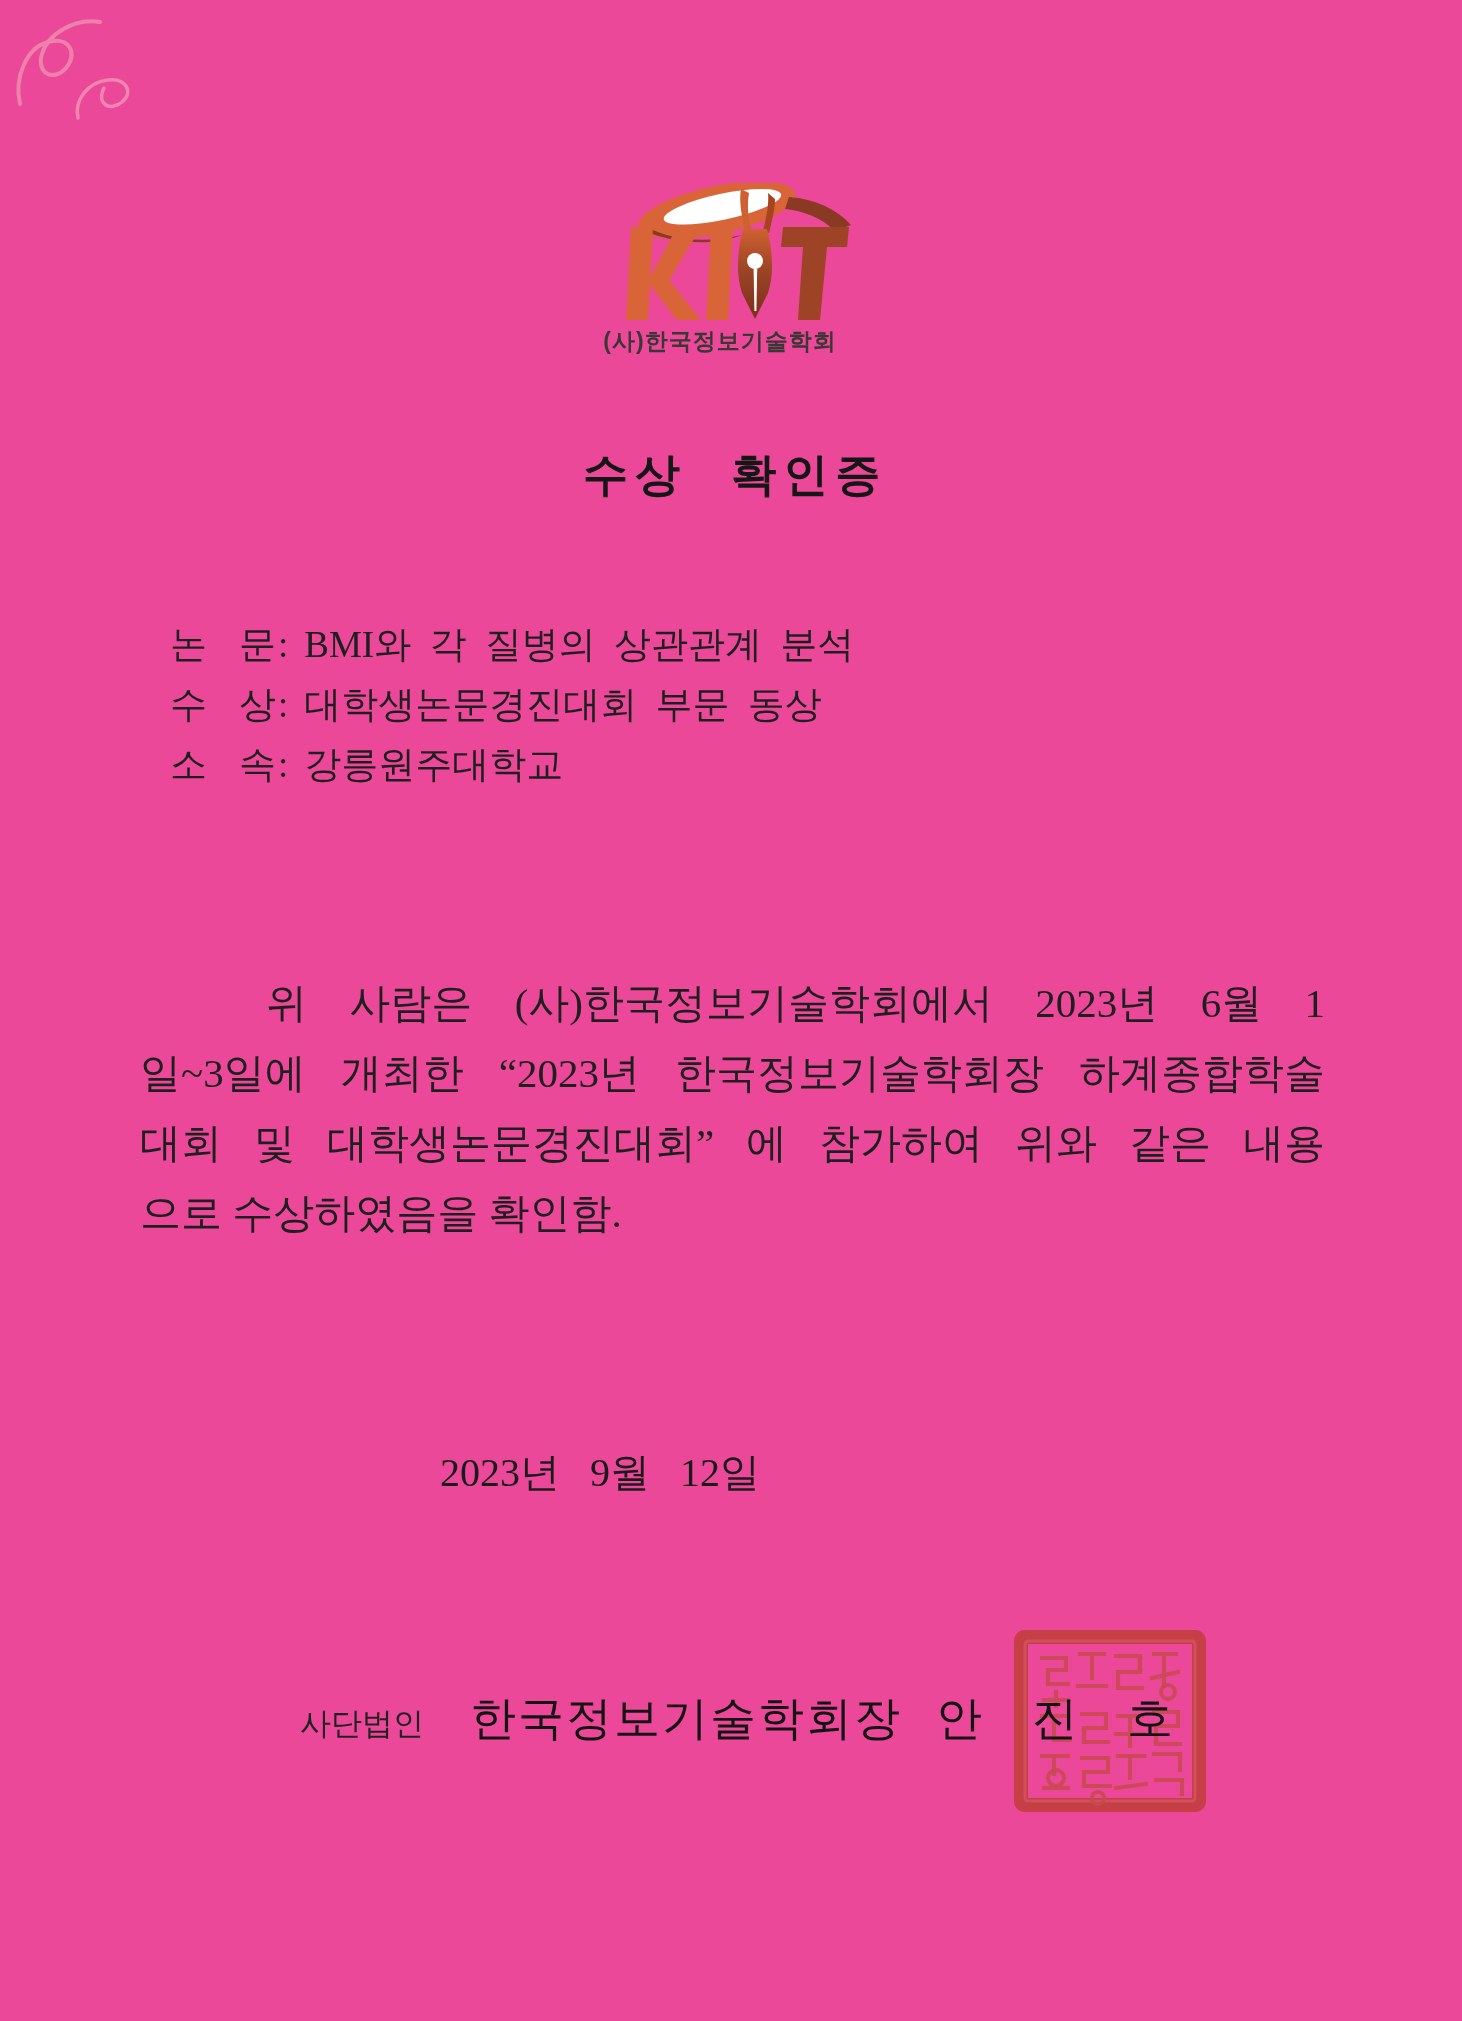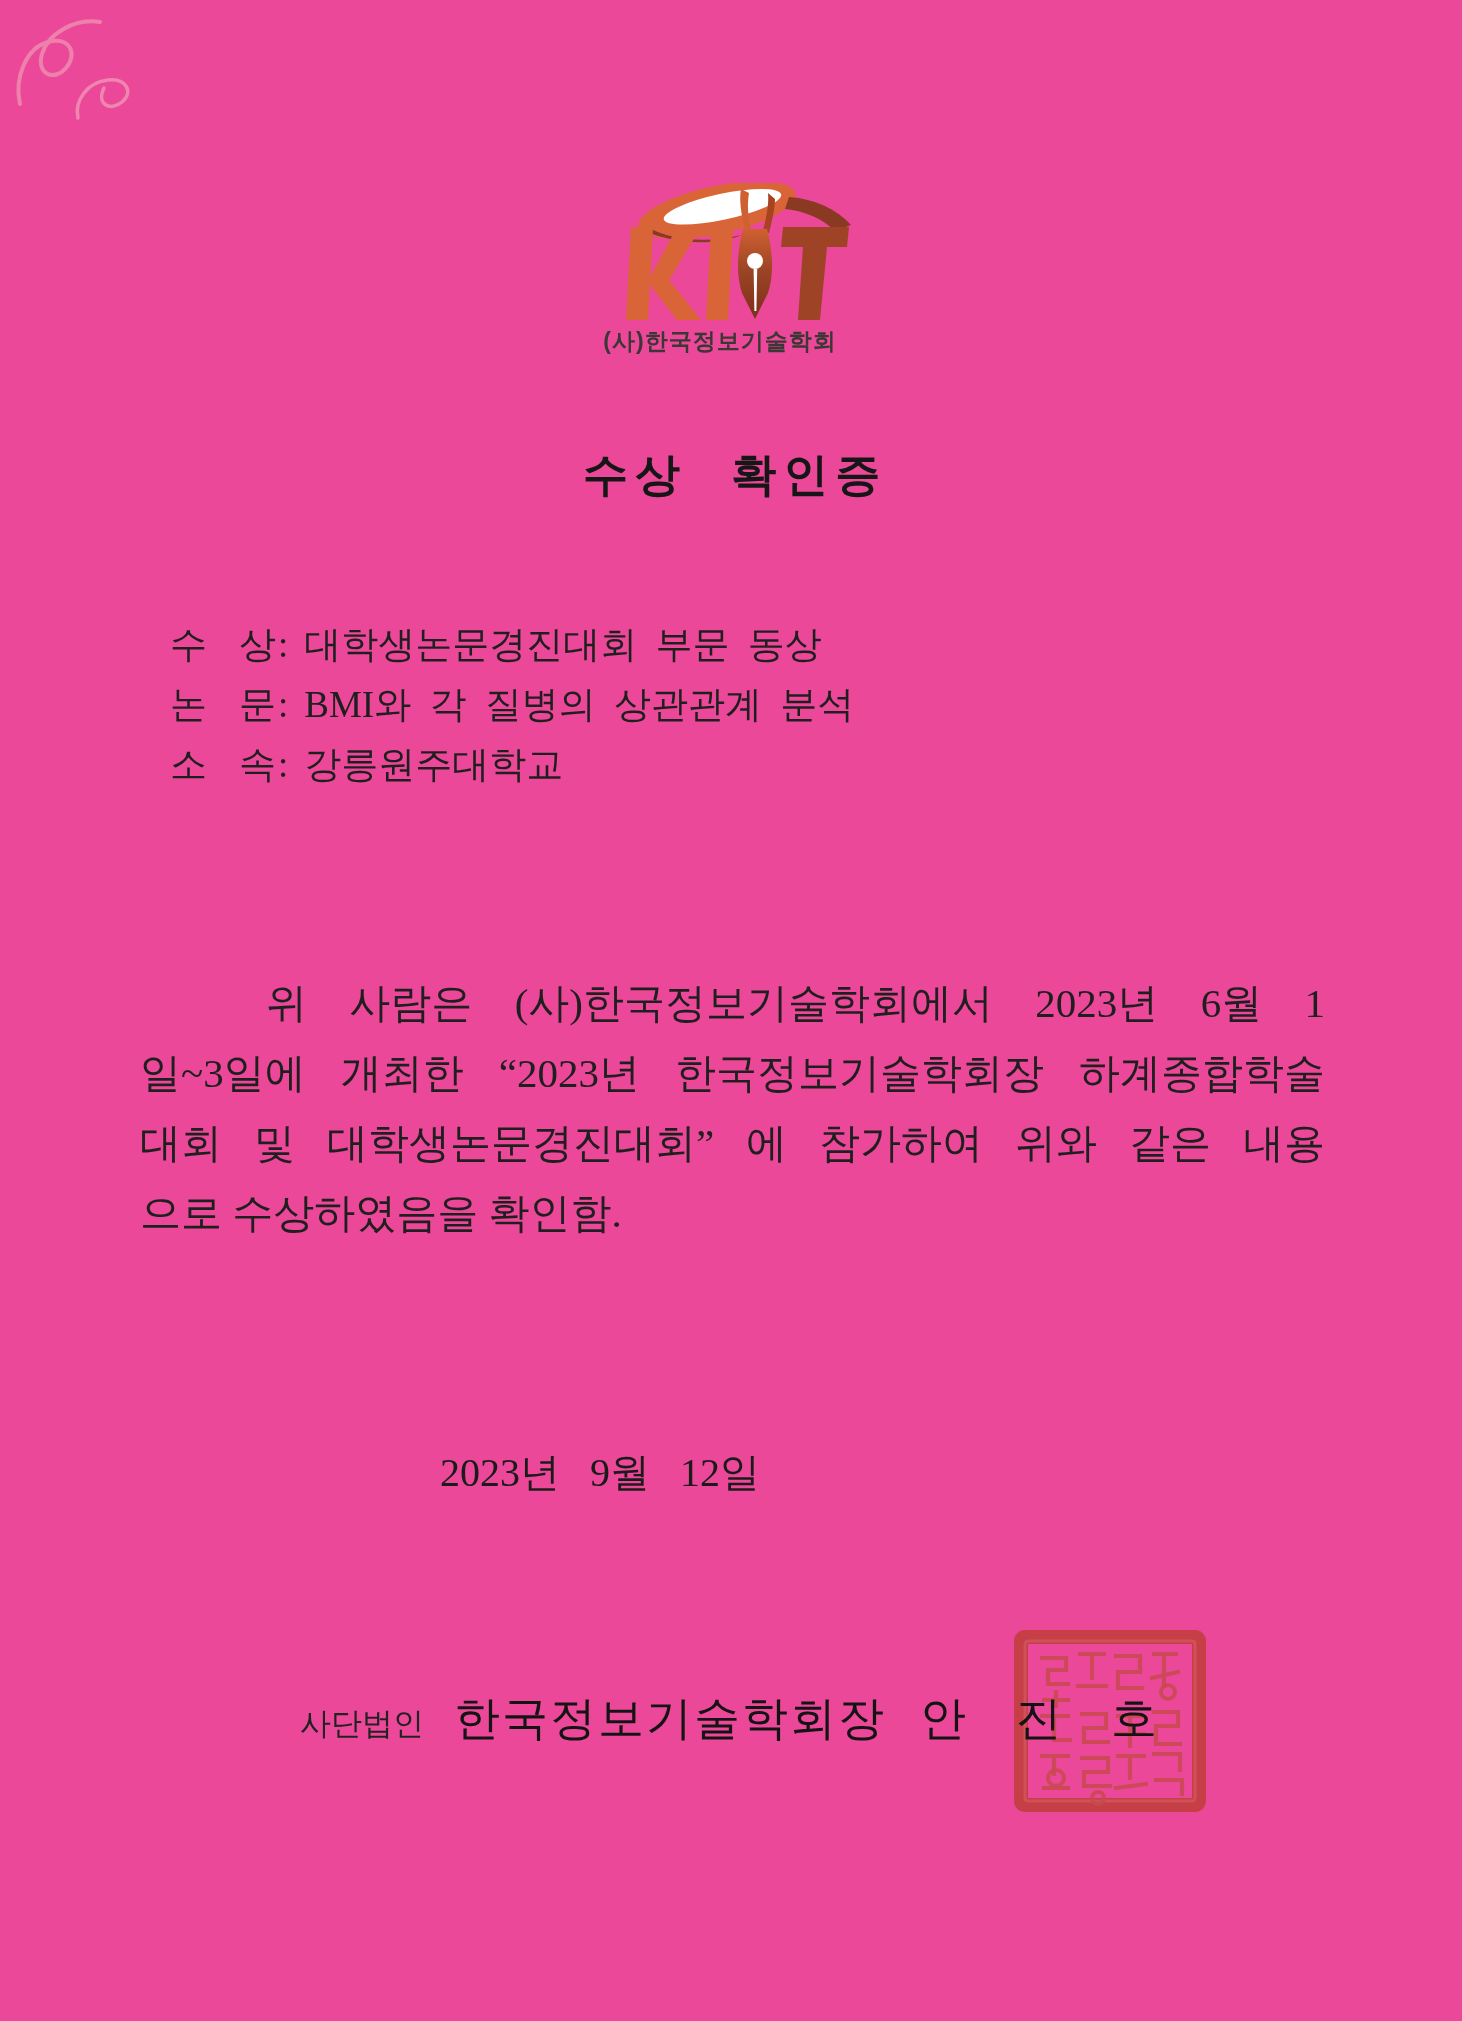--- a/index.html
+++ b/index.html
@@ -42,21 +42,21 @@
   .date-line{
     position:absolute;left:0;top:1445px;width:1200px;text-align:center;
     font-size:40px;word-spacing:20px;color:#1b1b1b;
   }
   
   .sig{
     position:absolute;left:300px;top:1688px;width:1100px;
     display:flex;align-items:baseline;white-space:nowrap;z-index:3;
   }
   .sig-orgtype{font-size:31px;margin-right:30px;color:#222;}
-  .sig-orgtitle{font-size:46px;letter-spacing:2px;color:#141414;}
+  .sig-orgtitle{font-size:46px;letter-spacing:2px;color:#141414;margin-left:16px;}
   .sig-name{font-size:46px;margin-left:34px;word-spacing:38px;color:#141414;}
   
   .seal-svg{position:absolute;left:1012px;top:1628px;z-index:2;}
   
   .scribble{position:absolute;left:8px;top:8px;opacity:0.5;}
 </style>
 </head>
 <body>
 
 <div class="page">
@@ -96,24 +96,24 @@
 
     <path d="M166,44 L232,44 L230,64 L164,64 Z" fill="#9e4326"></path>
     <path d="M186,64 L210,64 L203,137 L181,137 Z" fill="#9e4326"></path>
   </svg>
   <div class="logo-subtitle">(사)한국정보기술학회</div>
 
   <h1 class="title">수상 확인증</h1>
 
   <div class="fields">
     <div class="field-row">
-      <span class="flabel">수 상</span><span class="colon">:</span><span class="fvalue">대학생논문경진대회 부문 동상</span>
+      <span class="flabel">논 문</span><span class="colon">:</span><span class="fvalue">BMI와 각 질병의 상관관계 분석</span>
     </div>
     <div class="field-row">
-      <span class="flabel">논 문</span><span class="colon">:</span><span class="fvalue">BMI와 각 질병의 상관관계 분석</span>
+      <span class="flabel">수 상</span><span class="colon">:</span><span class="fvalue">대학생논문경진대회 부문 동상</span>
     </div>
     <div class="field-row">
       <span class="flabel">소 속</span><span class="colon">:</span><span class="fvalue">강릉원주대학교</span>
     </div>
   </div>
 
   <div class="body-text">
     <div class="bline first">위 사람은 (사)한국정보기술학회에서 2023년 6월 1</div>
     <div class="bline">일~3일에 개최한 “2023년 한국정보기술학회장 하계종합학술</div>
     <div class="bline">대회 및 대학생논문경진대회” 에 참가하여 위와 같은 내용</div>

